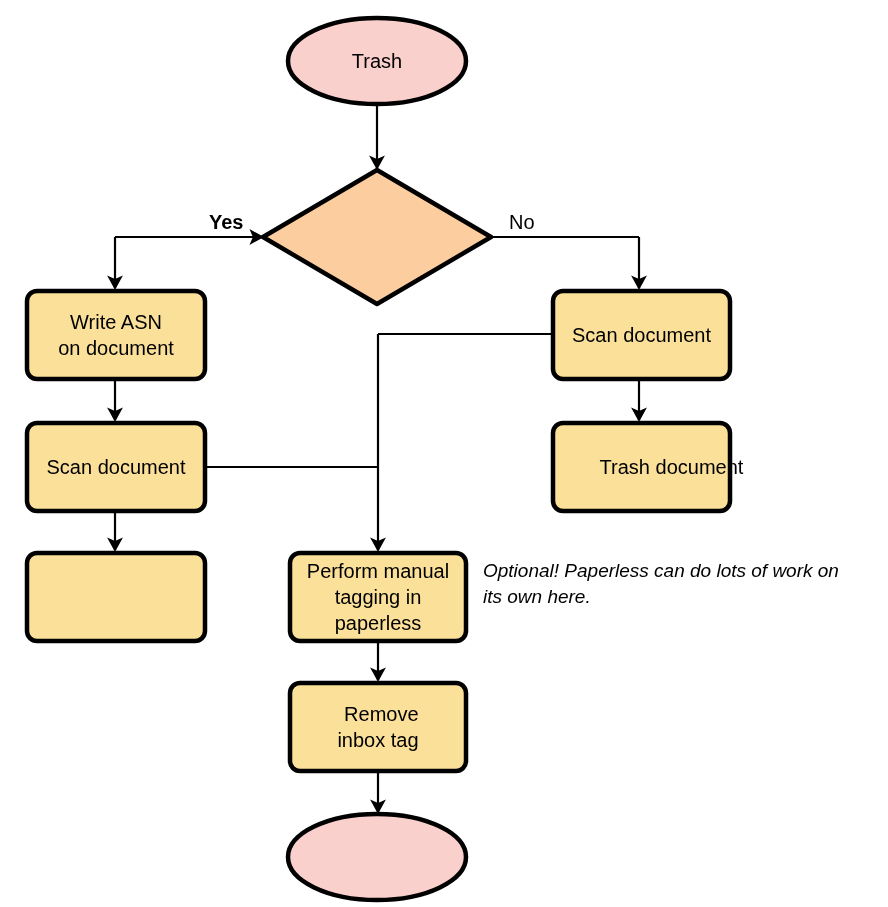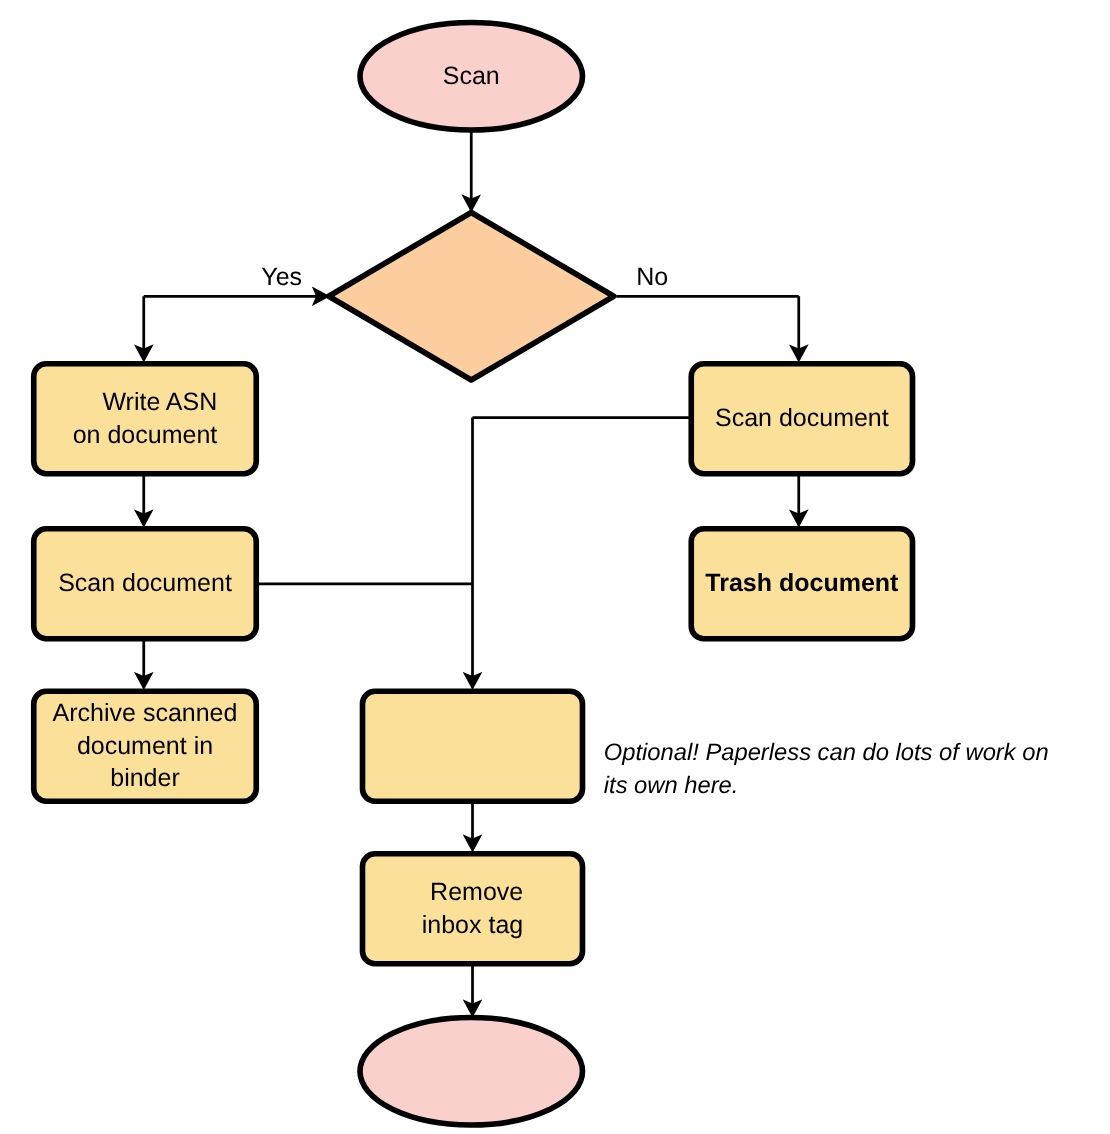--- a/index.html
+++ b/index.html
@@ -110,41 +110,41 @@
 
     <rect x="553" y="423" width="177" height="88" rx="10" ry="10" fill="#fbe09a" stroke="#000000" stroke-width="4.5"></rect>
 
     <rect x="290" y="553" width="176" height="88" rx="10" ry="10" fill="#fbe09a" stroke="#000000" stroke-width="4.5"></rect>
 
     <rect x="290" y="683" width="176" height="88" rx="10" ry="10" fill="#fbe09a" stroke="#000000" stroke-width="4.5"></rect>
 
     <ellipse cx="377" cy="857" rx="89" ry="43" fill="#fad0cd" stroke="#000000" stroke-width="4.5"></ellipse>
   </svg>
 
-  <div class="node-label" style="left:288px; top:18px; width:178px; height:86px;">Scan</div>
+  <div class="node-label" style="left:288px; top:18px; width:178px; height:86px;">Trash</div>
 
 
-  <div class="node-label" style="left:27px; top:291px; width:178px; height:88px;text-align:right;">Write ASN
+  <div class="node-label" style="left:27px; top:291px; width:178px; height:88px;">Write ASN
 on document</div>
 
   <div class="node-label" style="left:27px; top:423px; width:178px; height:88px;">Scan document</div>
 
-  <div class="node-label" style="left:27px; top:553px; width:178px; height:88px;">Archive scanned
-document in
-binder</div>
 
   <div class="node-label" style="left:553px; top:291px; width:177px; height:88px;">Scan document</div>
 
-  <div class="node-label" style="left:553px; top:423px; width:177px; height:88px;font-weight:bold;">Trash document</div>
+  <div class="node-label" style="left:583px; top:423px; width:177px; height:88px;">Trash document</div>
 
+  <div class="node-label" style="left:290px; top:553px; width:176px; height:88px;">Perform manual
+tagging in
+paperless</div>
 
   <div class="node-label" style="left:290px; top:683px; width:176px; height:88px;text-align:right;">Remove
 inbox tag</div>
 
 
-  <div class="edge-label" style="left:209px; top:211px;">Yes</div>
+  <div class="edge-label" style="left:209px; top:211px;font-weight:bold;">Yes</div>
 
   <div class="edge-label" style="left:509px; top:211px;">No</div>
 
-  <div class="annotation" style="left:483px; top:590px; width:405px;">Optional! Paperless can do lots of work on
+  <div class="annotation" style="left:483px; top:558px; width:405px;">Optional! Paperless can do lots of work on
 its own here.</div>
 
 </div>
 
 </body></html>

